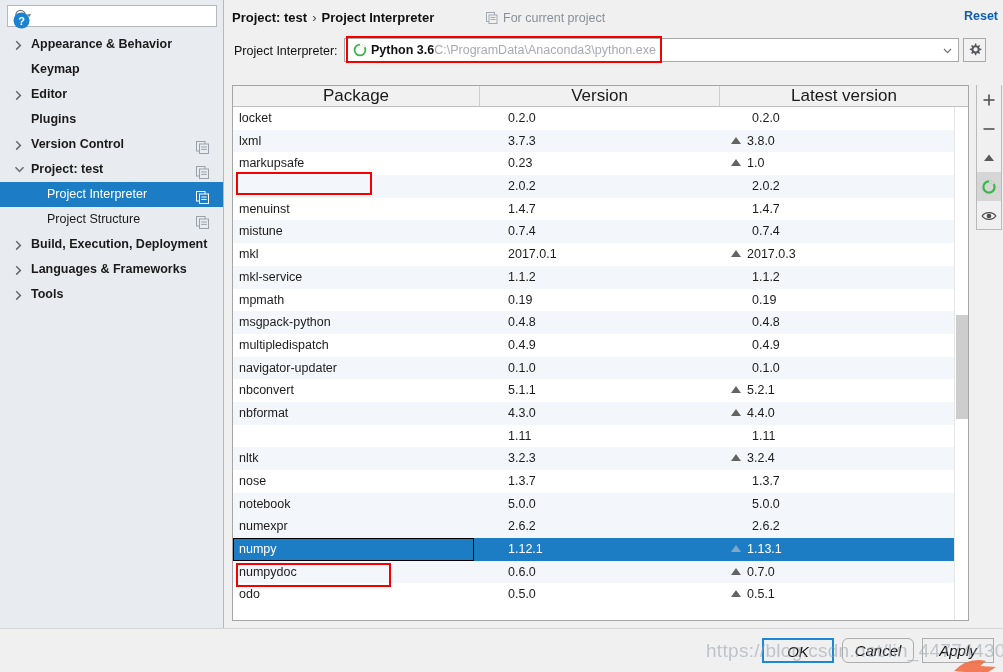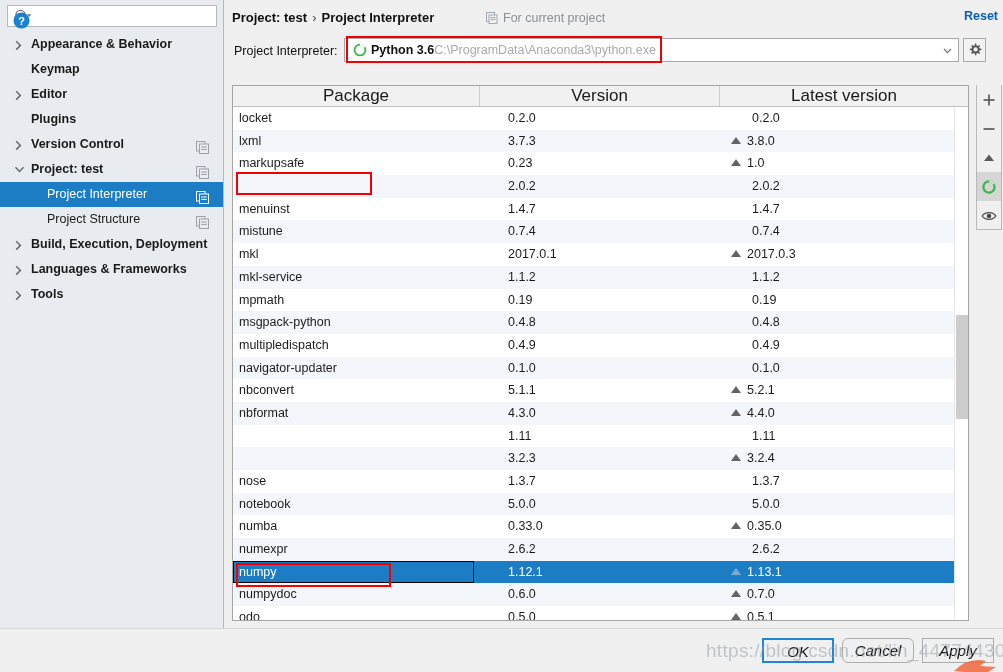--- a/index.html
+++ b/index.html
@@ -579,37 +579,33 @@
           <div class="prow alt">
             <div class="c c0">nbformat</div>
             <div class="c c1">4.3.0</div>
             <div class="c c2"><span class="latest-ind has-arrow"><span class="uparrow"></span><span>4.4.0</span></span></div>
           </div>
           <div class="prow">
             <div class="c c1">1.11</div>
             <div class="c c2"><span class="latest-ind"><span>1.11</span></span></div>
           </div>
           <div class="prow alt">
+            <div class="c c0">nltk</div>
             <div class="c c1">3.2.3</div>
             <div class="c c2"><span class="latest-ind has-arrow"><span class="uparrow"></span><span>3.2.4</span></span></div>
           </div>
           <div class="prow">
             <div class="c c0">nose</div>
             <div class="c c1">1.3.7</div>
             <div class="c c2"><span class="latest-ind"><span>1.3.7</span></span></div>
           </div>
           <div class="prow alt">
             <div class="c c0">notebook</div>
             <div class="c c1">5.0.0</div>
             <div class="c c2"><span class="latest-ind"><span>5.0.0</span></span></div>
-          </div>
-          <div class="prow">
-            <div class="c c0">numba</div>
-            <div class="c c1">0.33.0</div>
-            <div class="c c2"><span class="latest-ind has-arrow"><span class="uparrow"></span><span>0.35.0</span></span></div>
           </div>
           <div class="prow alt">
             <div class="c c0">numexpr</div>
             <div class="c c1">2.6.2</div>
             <div class="c c2"><span class="latest-ind"><span>2.6.2</span></span></div>
           </div>
           <div class="prow sel">
             <div class="c c0">numpy</div>
             <div class="c c1">1.12.1</div>
             <div class="c c2"><span class="latest-ind has-arrow"><span class="uparrow"></span><span>1.13.1</span></span></div>

